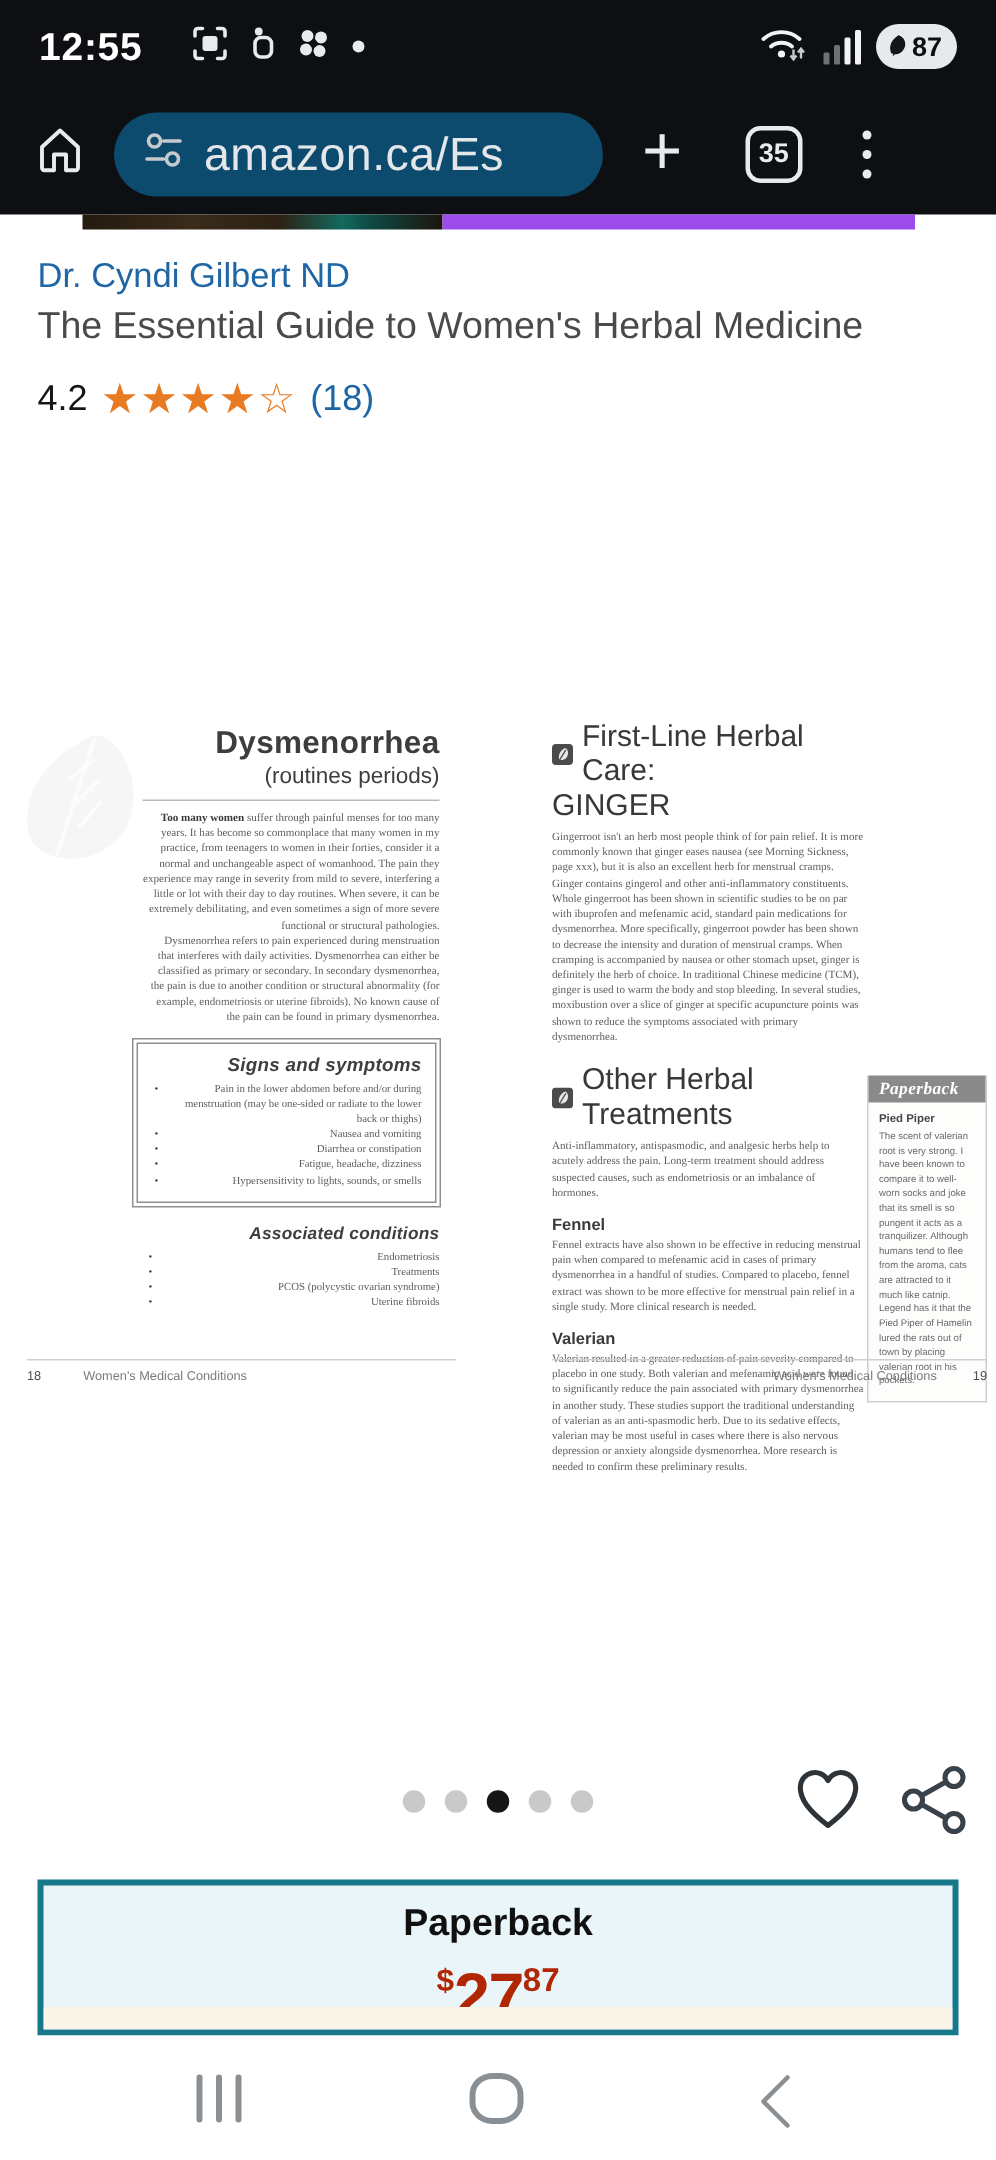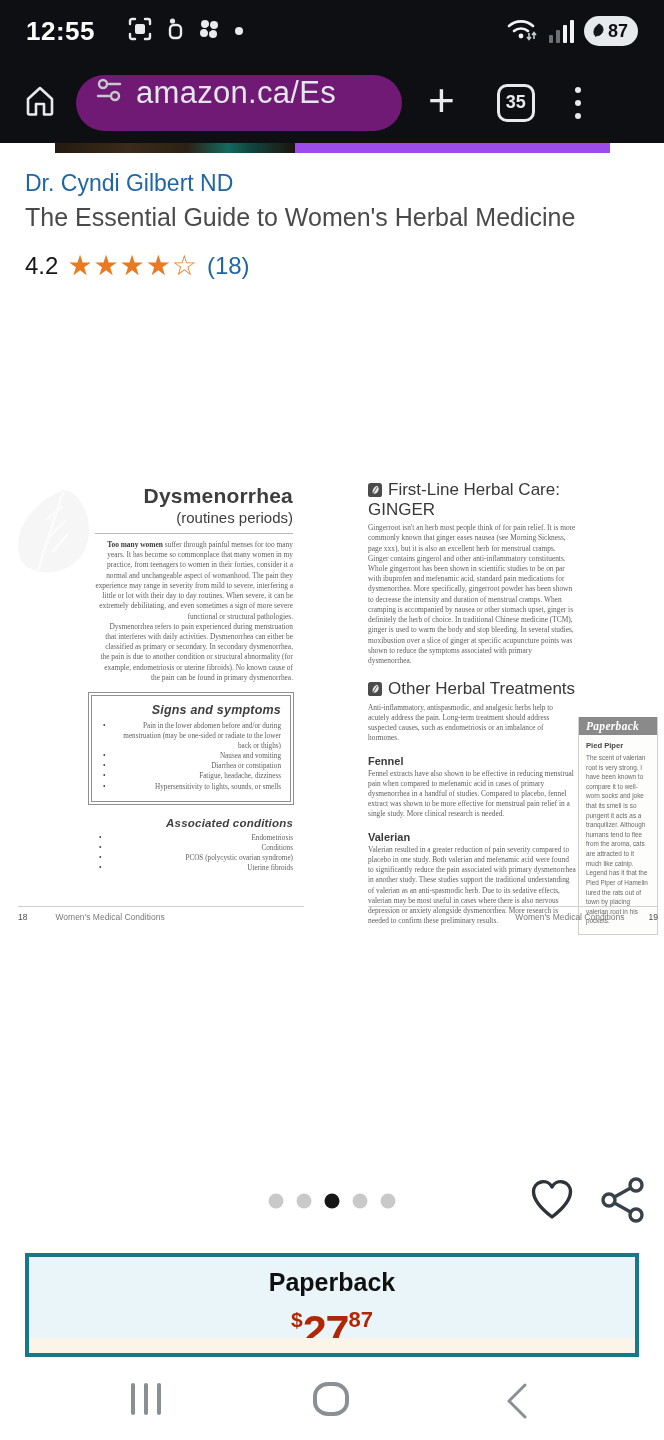--- a/index.html
+++ b/index.html
@@ -31,23 +31,23 @@
   }
   .battery-pill span { color:#0d0f12; font-size:18px; font-weight:700; }
   .notif-dot { width:8px; height:8px; border-radius:50%; background:#e8eaed; }
 
   
   .browser-bar {
     position:absolute; top:62px; left:0; width:664px; height:81px;
     background:#0d0f12; display:flex; align-items:center; padding:0 22px;
   }
   .url-pill {
-    display:flex; align-items:flex-start; gap:12px;
+    display:flex; align-items:center; gap:12px;
     width:326px; height:56px; margin-left:18px;
-    background:#701a75; border-radius:28px; padding:0 14px 0 18px;
+    background:#0c4a6e; border-radius:28px; padding:0 14px 0 18px;
     overflow:hidden;
   }
   .url-text {
     color:#e4e7ea; font-size:31px; white-space:nowrap; overflow:hidden;
     letter-spacing:.3px;
   }
   .plus-btn { color:#e8eaed; font-size:46px; font-weight:300; margin-left:26px; line-height:1; padding-bottom:6px;}
   .tab-counter {
     margin-left:42px; width:38px; height:38px; border:3px solid #e8eaed;
     border-radius:10px; color:#e8eaed; font-size:18px; font-weight:700;
@@ -110,21 +110,21 @@
     border-top:1px solid #cfcfcf; padding-top:5px;
     font-size:8.5px; color:#7a7a7a; display:flex; align-items:baseline;
   }
   .page-left .page-footer { right:16px; }
   .pf-num { color:#4e4e4e; font-weight:400; }
   .page-left .pf-num { margin-right:28px; }
   .page-right .page-footer { justify-content:flex-end; }
   .page-right .pf-num { margin-left:24px; }
 
   .rp-main { width:208px; padding-top:10px; }
-  .rp-h2 { font-size:17px; font-weight:500; color:#383838; line-height:1.15; }
+  .rp-h2 { font-size:20px; font-weight:500; color:#383838; line-height:1.15; }
   .rp-h2 .hline { display:flex; align-items:center; gap:6px; }
   .leaf-stamp { width:14px; height:14px; flex:0 0 14px; }
   .rp-body { margin-top:4px; }
   .rp-sect2 { margin-top:13px; }
   .rp-h4 { font-size:11px; font-weight:700; color:#3b3b3b; margin-top:11px; }
   .rp-h4 + .book-body { margin-top:2px; }
 
   .folklore {
     position:absolute; top:247px; right:0; width:80px;
     background:#fdfdfc; border:1px solid #cfcfcf; border-top:none;
@@ -285,21 +285,21 @@
             <li>Diarrhea or constipation</li>
             <li>Fatigue, headache, dizziness</li>
             <li>Hypersensitivity to lights, sounds, or smells</li>
           </ul>
         </div>
 
         <div class="assoc">
           <div class="italic-head">Associated conditions</div>
           <ul class="tiny-list">
             <li>Endometriosis</li>
-            <li>Conditions</li>
+            <li>Treatments</li>
             <li>PCOS (polycystic ovarian syndrome)</li>
             <li>Uterine fibroids</li>
           </ul>
         </div>
       </div>
       <div class="page-footer">
         <span class="pf-num">18</span>
         <span>Women's Medical Conditions</span>
       </div>
     </div>

